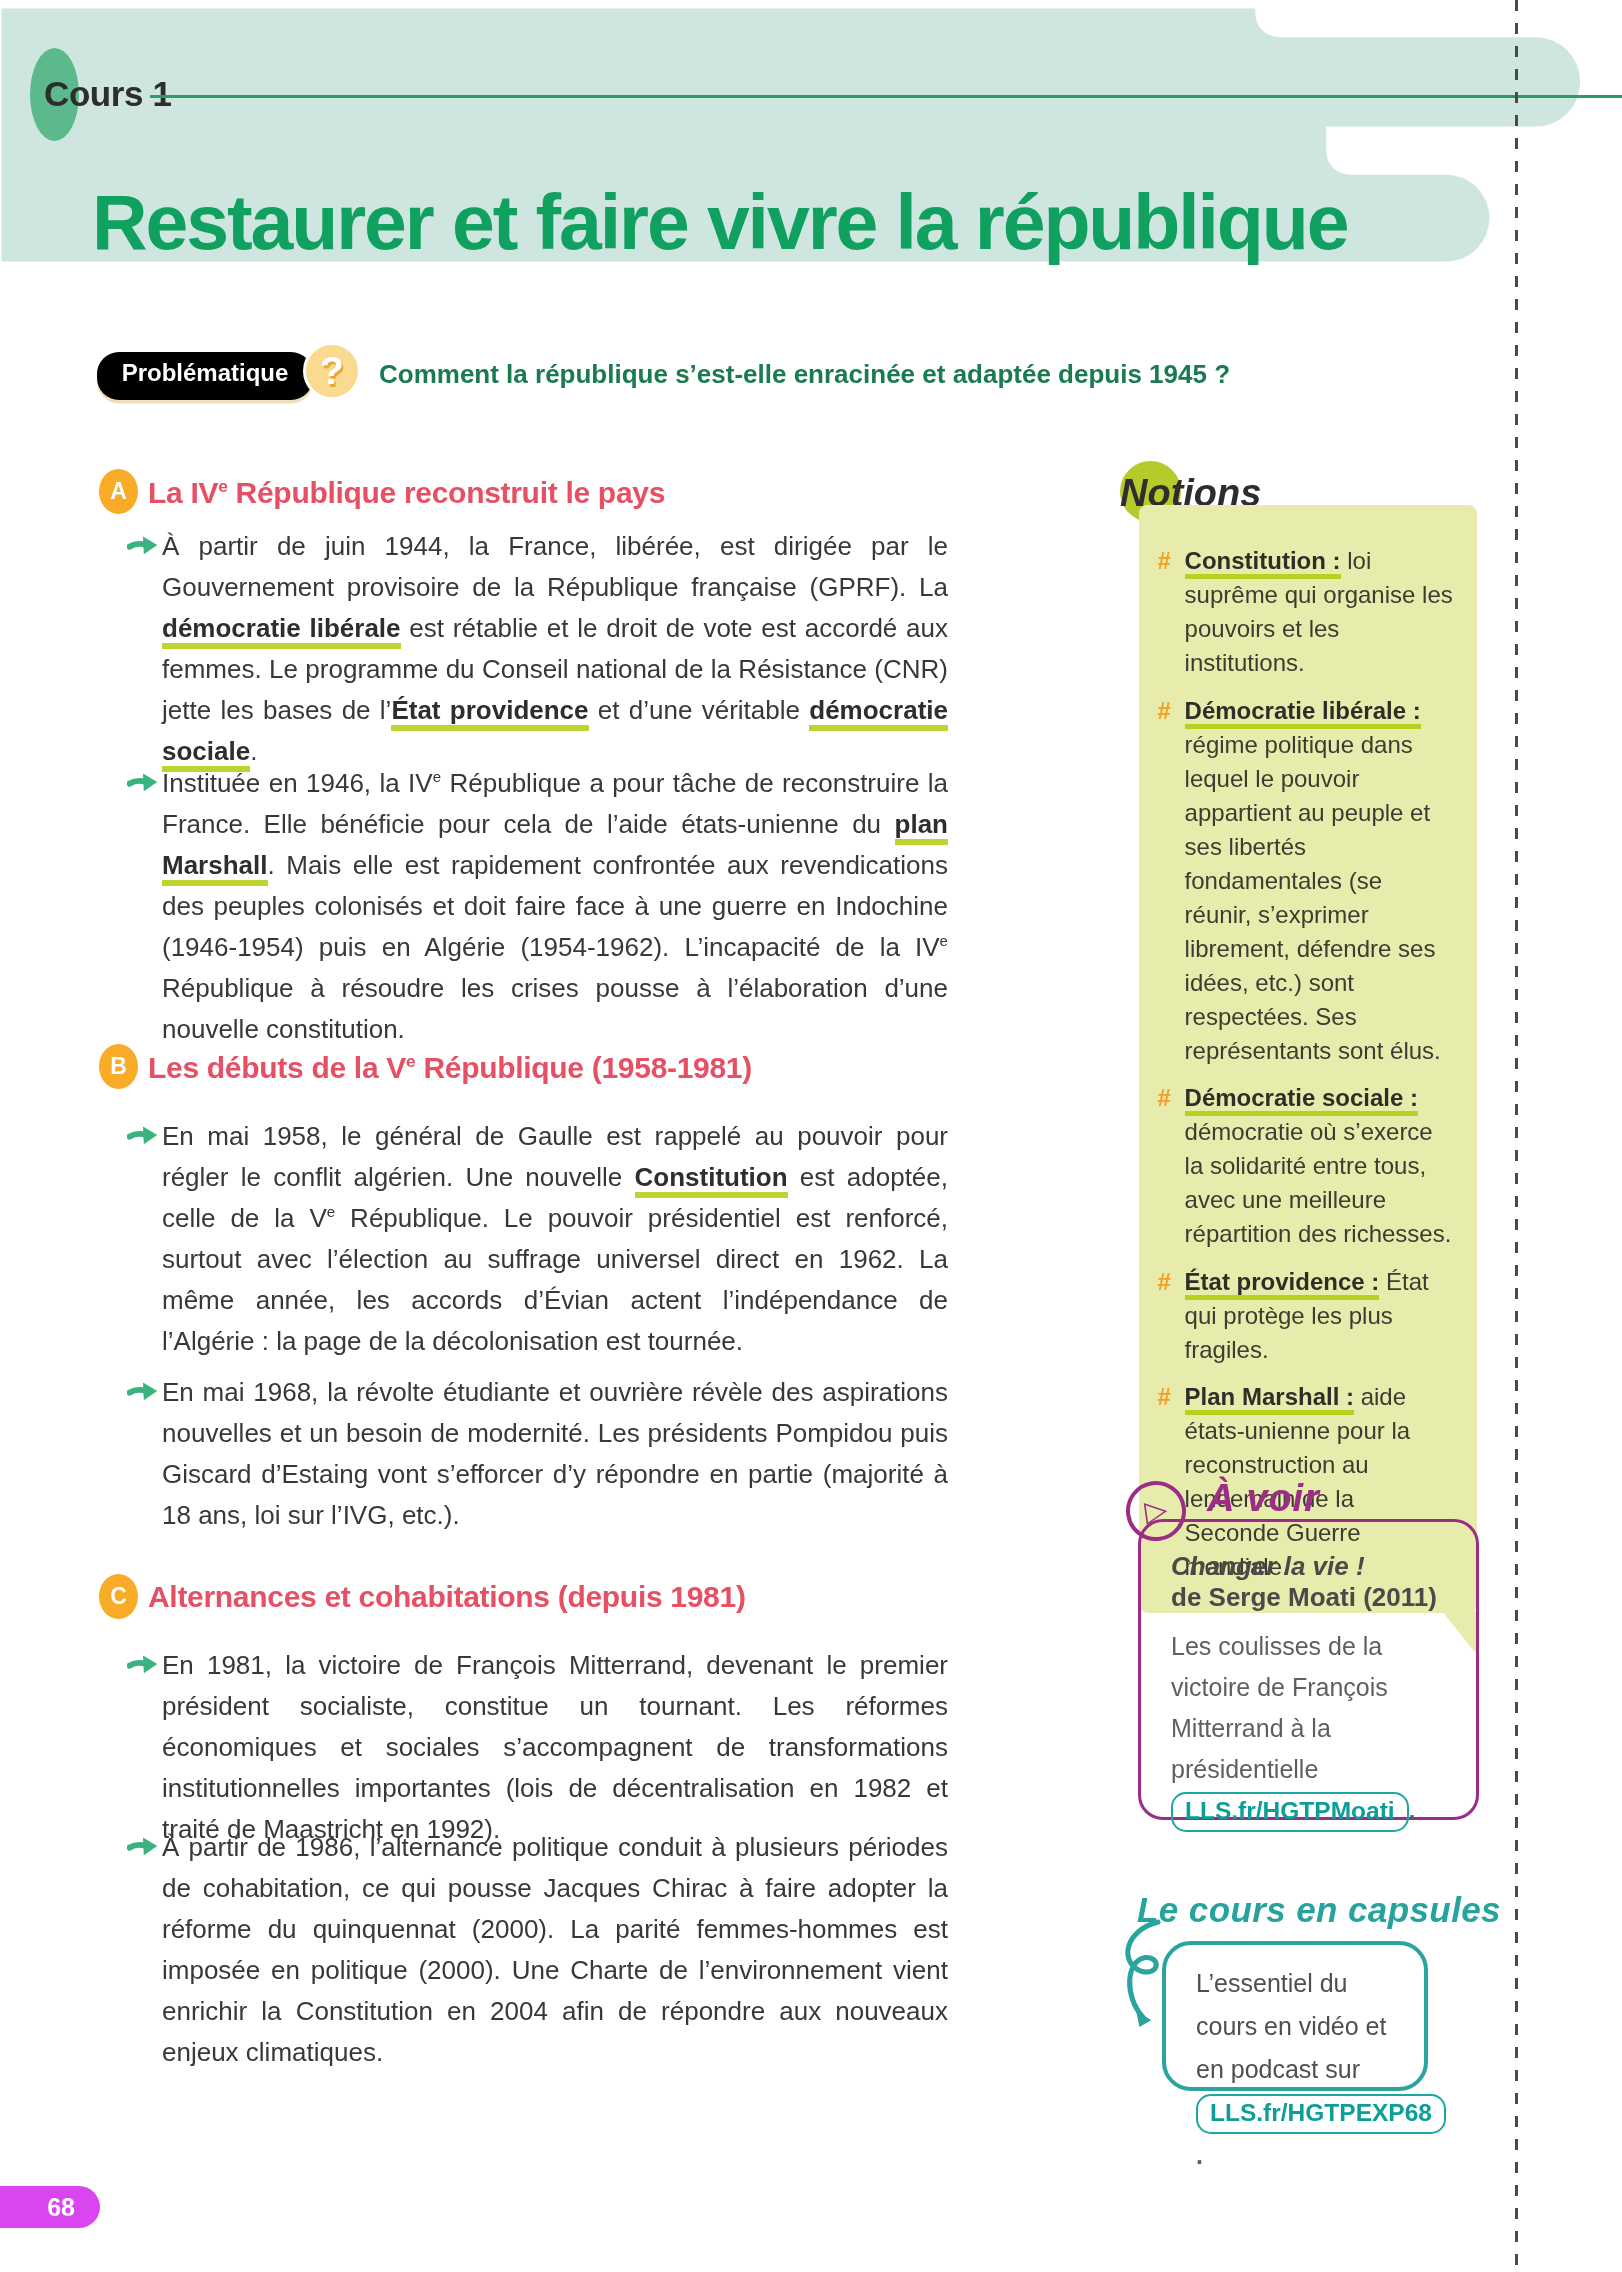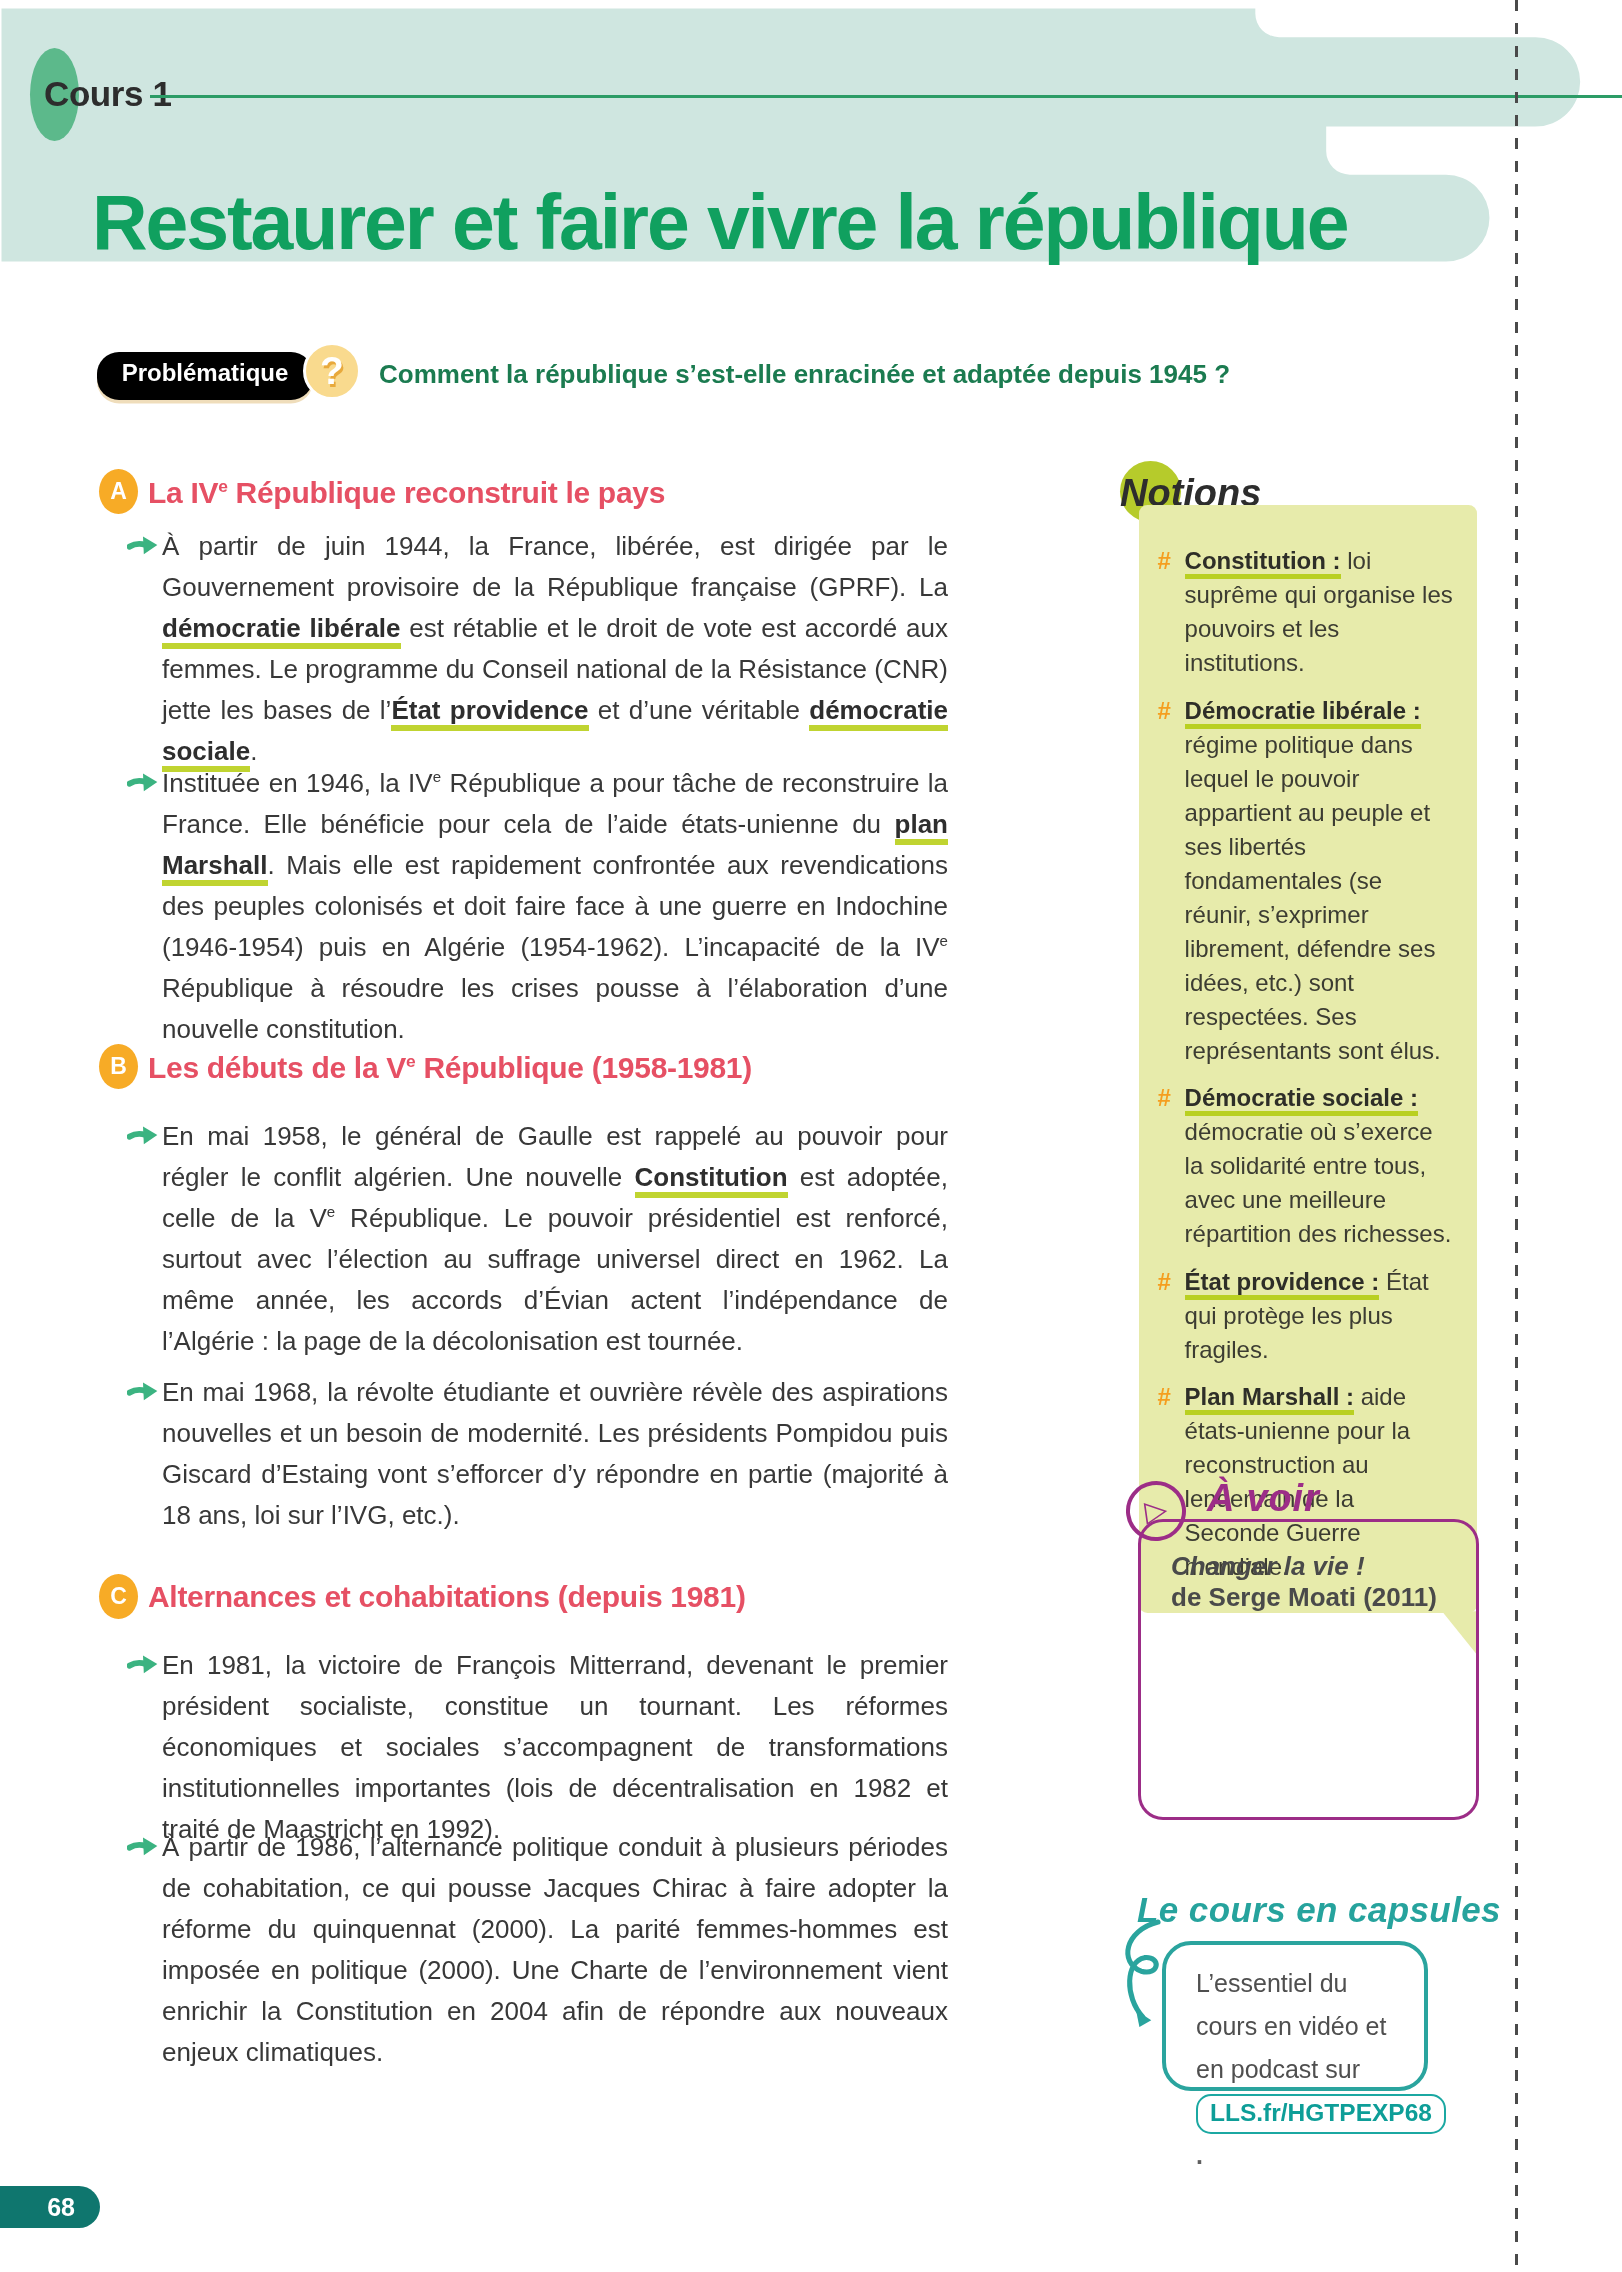--- a/index.html
+++ b/index.html
@@ -63,21 +63,21 @@
   #caps-label{left:1137px;top:1890px;font-size:35px;font-weight:bold;font-style:italic;color:#26a39d;
               letter-spacing:0.4px;white-space:nowrap;}
   #caps-arrow{left:1114px;top:1917px;width:61px;height:127px;}
   #caps-box{left:1162px;top:1941px;width:266px;height:150px;border:4.2px solid #2aa49e;border-radius:29px;
             box-sizing:border-box;padding:17px 17px 13.5px 30px;}
   #caps-body{font-size:25px;line-height:43px;color:#4f4f4f;}
 
   
   #dash-line{left:1515px;top:0;width:2.5px;height:2273px;
              background:repeating-linear-gradient(to bottom,#4a4a4a 0 11px,transparent 11px 23px);}
-  #page-pill{left:0;top:2186px;width:100px;height:42px;background:#0f766e;border-radius:0 21px 21px 0;
+  #page-pill{left:0;top:2186px;width:100px;height:42px;background:#d946ef;border-radius:0 21px 21px 0;
              color:#fff;font-weight:bold;font-size:25px;line-height:42px;text-align:right;
              padding-right:25px;box-sizing:border-box;}
 </style>
 </head>
 <body>
 
 <svg id="header-shape" viewBox="0 0 1920 320">
   <path fill="#cfe6e0" d="M0,10 L1486,10 L1486,16 A28,28 0 0 0 1514,44 L1818,44
         A53,53 0 0 1 1871,97 A53,53 0 0 1 1818,150 L1570,150 L1570,179
         A28,28 0 0 0 1598,207 L1712,207 A51.5,51.5 0 0 1 1763.5,258.5
@@ -182,20 +182,21 @@
   <svg id="notions-tail" viewBox="0 0 42 52">
       <polygon points="0,0 42,0 42,52" fill="#e7ebab"></polygon>
     </svg>
 </div>
 
 <div class="abs" id="avoir-icon">▷</div>
 <div class="abs" id="avoir-label">À voir</div>
 <div class="abs" id="avoir-box">
   <div id="avoir-title1">Changer la vie !</div>
   <div id="avoir-title2">de Serge Moati (2011)</div>
+  <div id="avoir-body"><span>Les coulisses de la victoire de François Mitterrand à la présidentielle </span><span class="link-pill">LLS.fr/HGTPMoati</span><span class="after-link">.</span></div>
 </div>
 
 <div class="abs" id="caps-label">Le cours en capsules</div>
 <svg class="abs" id="caps-arrow" viewBox="0 0 72 150">
   <path d="M52,6 C12,16 6,54 32,64 C54,70 56,46 36,48 C14,52 12,94 34,118" fill="none" stroke="#2aa49e" stroke-width="6" stroke-linecap="round"></path>
   <polygon points="26,110 44,122 30,130" fill="#2aa49e"></polygon>
 </svg>
 <div class="abs" id="caps-box">
   <div id="caps-body"><span>L’essentiel du cours en vidéo et en podcast sur </span><span class="link-pill">LLS.fr/HGTPEXP68</span><span class="after-link">.</span></div>
 </div>

